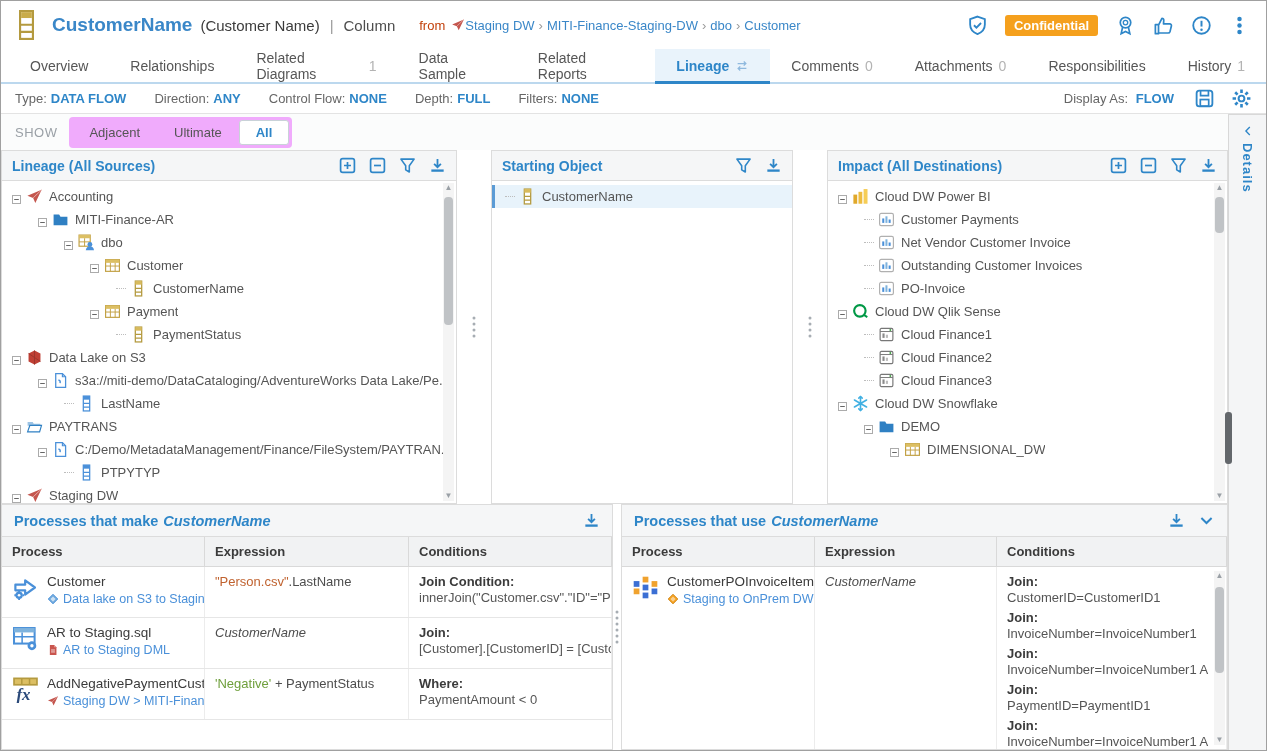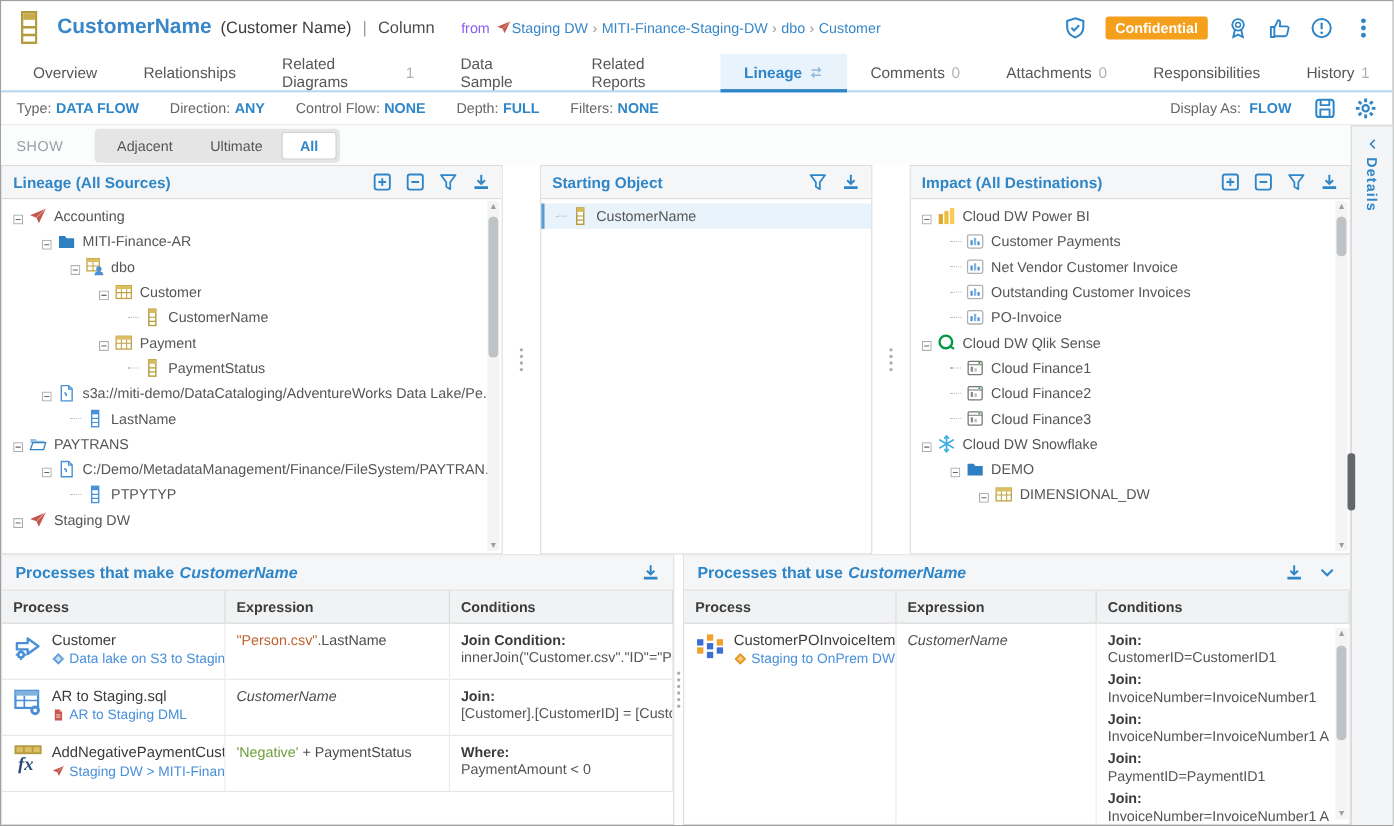--- a/index.html
+++ b/index.html
@@ -13,21 +13,21 @@
   .sz14 { width:14px; height:14px; }
 
   
   #hdr { height:48px; display:flex; align-items:center; padding:0 16px 0 18px; flex:none; }
   #logo { width:15px; height:30px; margin-right:18px; }
   #logo svg { width:100%; height:100%; }
   .title { font-size:19px; color:#3a87c8; font-weight:bold; margin-right:8px; }
   .subtitle { font-size:15px; color:#3b3b3b; margin-right:10px; }
   .hdiv { color:#9a9a9a; font-size:15px; margin-right:10px; }
   .objtype { font-size:15px; color:#4d4d4d; margin-right:24px; }
-  .fromlbl { font-size:13px; color:#8b5cf6; margin-right:6px; }
+  .fromlbl { font-size:13px; color:#c2410c; margin-right:6px; }
   .crumb { color:#3a87c8; font-size:13px; }
   .csep { color:#9a9a9a; margin:0 4px; font-size:13px; }
   #hdr-right { margin-left:auto; display:flex; align-items:center; gap:17px; }
   .badge { background:#f5a01d; color:#fff; font-weight:bold; font-size:13px; padding:3px 9px; border-radius:3px; }
 
   
   #tabs { height:35px; display:flex; align-items:stretch; padding-left:8px; border-bottom:2px solid #bcd8ee; flex:none; }
   .tab { display:flex; align-items:center; gap:6px; padding:0 21px; font-size:14px; color:#565656; cursor:pointer; position:relative; }
   .tab .cnt { color:#b3b3b3; }
   .tab.active { background:#e9f3fb; color:#2e86c8; font-weight:bold; }
@@ -42,21 +42,21 @@
 
   
   #mainrow { flex:1; display:flex; min-height:0; }
   #content { width:1229px; display:flex; flex-direction:column; min-width:0; }
   #details-strip { width:38px; background:#f4f5f6; border-left:1px solid #d8d8d8; border-top:1px solid #d8d8d8; display:flex; flex-direction:column; align-items:center; padding-top:10px; gap:6px; }
   #details-strip .vlabel { writing-mode:vertical-rl; color:#2e86c8; font-weight:bold; font-size:13px; letter-spacing:1px; }
 
   
   #showbar { height:36px; display:flex; align-items:center; padding-left:14px; background:#fbfcfc; flex:none; }
   #showlbl { color:#9aa0a6; font-size:13px; letter-spacing:.5px; }
-  #seg { background:#e5e5e5; border-radius:4px; margin-left:29px; padding:3px; display:flex; }
+  #seg { background:#f0abfc; border-radius:4px; margin-left:12px; padding:3px; display:flex; }
   .seg-btn { padding:4px 16px; font-size:13px; color:#555; border:1px solid transparent; border-radius:3px; cursor:pointer; }
   .seg-btn.sel { background:#fff; color:#2e86c8; font-weight:bold; border-color:#c9d2d8; }
 
   
   #panels { height:354px; display:flex; flex:none;gap:14px; }
   .panel { border:1px solid #dcdcdc; display:flex; flex-direction:column; background:#fff; min-width:0; }
   .phead { height:30px; background:#f5f6f7; border-bottom:1px solid #dcdcdc; display:flex; align-items:center; padding:0 10px; flex:none; }
   .ptitle { color:#2e86c8; font-weight:bold; font-size:14px; white-space:nowrap; }
   .ptools { margin-left:auto; display:flex; gap:13px; align-items:center; }
   .pbody { flex:1; overflow:hidden; position:relative; padding-top:4px; }
@@ -368,20 +368,33 @@
                 <span class="stub"></span>
                 <span class="ic">
                   <svg viewBox="0 0 16 16">
                     <rect x="5" y="1" width="6" height="14" fill="#fff" stroke="#b49a3f" stroke-width="1.2"></rect>
                     <rect x="5" y="1" width="6" height="3.4" fill="#d8bb5e"></rect>
                     <path d="M5 7.9h6M5 11.4h6" stroke="#b49a3f" stroke-width="1"></path>
                   </svg>
                 </span>
                 <span class="lbl">PaymentStatus</span>
               </div>
+              <div class="trow" style="padding-left: 10px;">
+                <span class="exp"><svg viewBox="0 0 9 9">
+                    <rect x=".5" y=".5" width="8" height="8" fill="#fff" stroke="#ababab"></rect>
+                    <path d="M2.2 4.5h4.6" stroke="#666" stroke-width="1"></path>
+                  </svg></span>
+                <span class="ic">
+                  <svg viewBox="0 0 16 16">
+                    <path d="M8 1.3l5.6 2.9v7.6L8 14.7 2.4 11.8V4.2z" fill="#bf3f34"></path>
+                    <path d="M8 1.3v13.4M2.4 4.2l11.2 7.6" stroke="#98342b" stroke-width=".8"></path>
+                  </svg>
+                </span>
+                <span class="lbl">Data Lake on S3</span>
+              </div>
               <div class="trow" style="padding-left: 36px;">
                 <span class="exp"><svg viewBox="0 0 9 9">
                     <rect x=".5" y=".5" width="8" height="8" fill="#fff" stroke="#ababab"></rect>
                     <path d="M2.2 4.5h4.6" stroke="#666" stroke-width="1"></path>
                   </svg></span>
                 <span class="ic">
                   <svg viewBox="0 0 16 16">
                     <path d="M3.5 1.5h6.3l3 3v10H3.5z" fill="#fff" stroke="#4a90d9" stroke-width="1.2"></path>
                     <path d="M9.8 1.5v3h3" fill="none" stroke="#4a90d9" stroke-width="1.1"></path>
                     <path d="M6 7.8q2.2-.2 1.6 2.6" fill="none" stroke="#4a90d9" stroke-width="1.4"></path>

